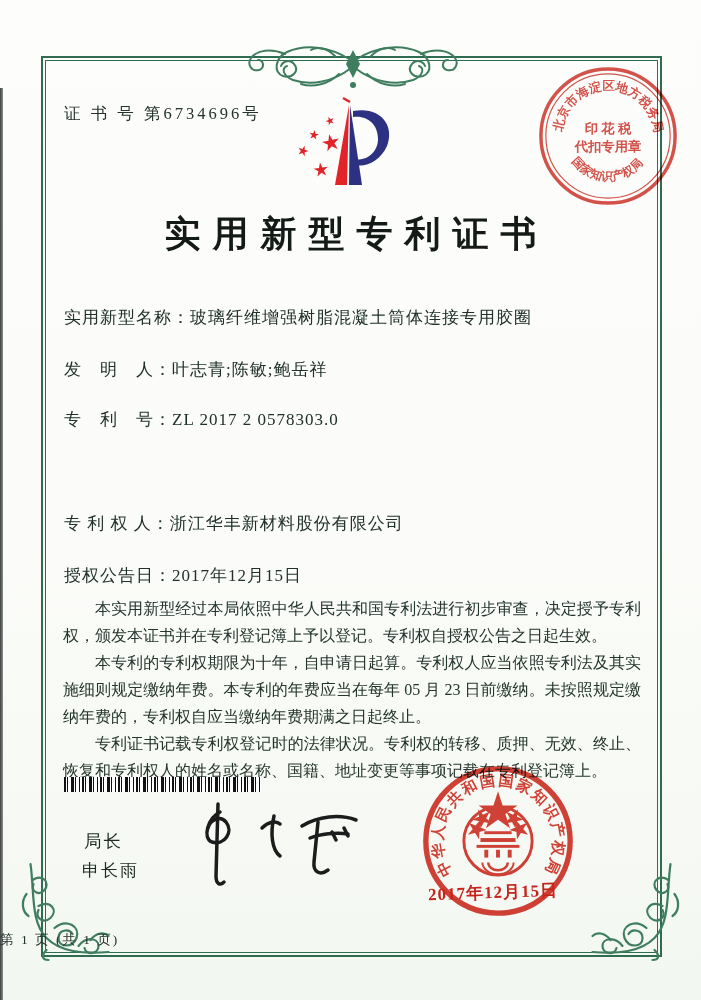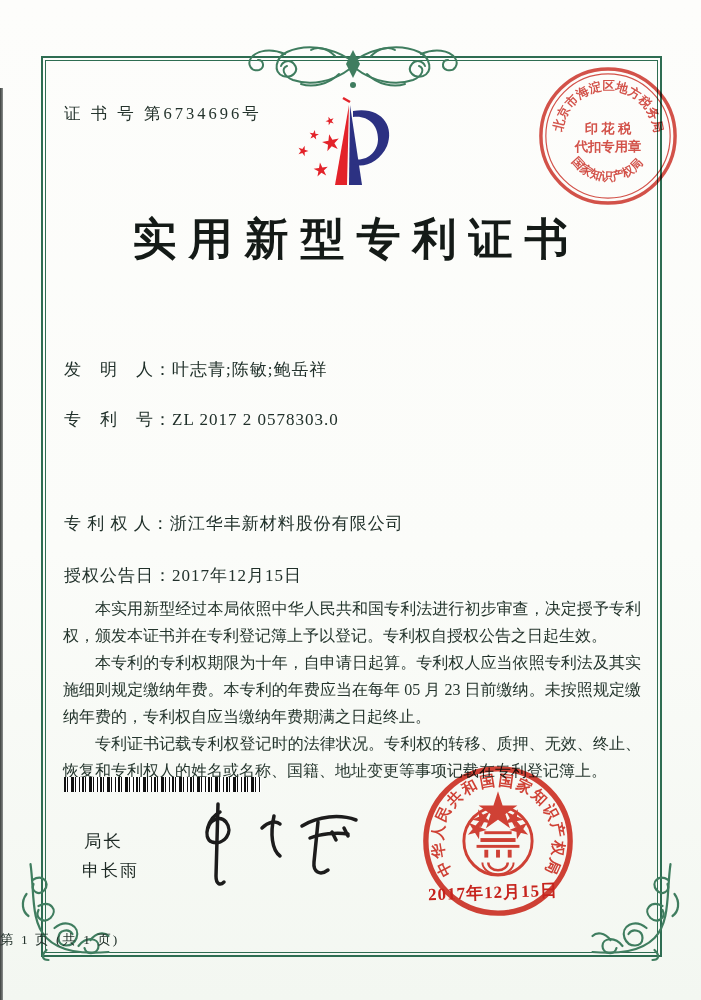--- a/index.html
+++ b/index.html
@@ -10,21 +10,21 @@
   }
   .scan-edge{position:absolute;left:0;top:88px;bottom:0;width:3px;
     background:linear-gradient(90deg,#3b3f3d,#8b8f8d);}
   
   .frame-outer{position:absolute;left:41px;top:56px;right:39px;bottom:43px;
     border:2.5px solid #2e6d52;}
   .frame-inner{position:absolute;left:2px;top:2px;right:2px;bottom:2px;
     border:1px solid #2e6d52;}
   .cert-no{position:absolute;left:64px;top:103px;font-size:16.5px;letter-spacing:3px;color:#24332c;text-align:center;}
   .title{position:absolute;left:0;top:210px;width:100%;text-align:center;
-    font-size:44px;font-weight:bold;letter-spacing:12px;text-indent:12px;color:#141a17;}
+    font-size:36px;font-weight:bold;letter-spacing:12px;text-indent:12px;color:#141a17;}
   .field{position:absolute;left:64px;font-size:17px;letter-spacing:1px;color:#20302a;white-space:nowrap;}
   .f0{top:306px}.f1{top:358px}.f2{top:408px}.f3{top:460px}.f4{top:512px}.f5{top:564px}
   .body-text{position:absolute;left:63px;top:595px;width:578px;font-size:16px;
     line-height:27px;text-align:justify;color:#24352d;}
   .body-text p{margin:0;text-indent:2em;}
   .barcode{position:absolute;left:64px;top:777px;width:197px;height:15px;
     background:repeating-linear-gradient(90deg,
       #101010 0 2px,#fff 2px 3px,#101010 3px 4px,#fff 4px 7px,
       #101010 7px 10px,#fff 10px 11px,#101010 11px 12px,#fff 12px 15px,
       #101010 15px 16px,#fff 16px 18px);}
@@ -130,20 +130,23 @@
     </text>
     <text font-size="12" fill="#cf3a31" font-weight="bold">
       <textPath href="#tax-arc-bottom" startOffset="0" textLength="84" lengthAdjust="spacing">国家知识产权局</textPath>
     </text>
     <text x="75" y="72" text-anchor="middle" font-size="13.5" font-weight="bold" fill="#cf3a31">印 花 税</text>
     <text x="75" y="90" text-anchor="middle" font-size="13.5" font-weight="bold" fill="#cf3a31">代扣专用章</text>
   </svg>
 
   <div class="title">实用新型专利证书</div>
 
+  <div class="field f0">
+    <span>实用新型名称：</span><span>玻璃纤维增强树脂混凝土筒体连接专用胶圈</span>
+  </div>
   <div class="field f1">
     <span>发　明　人：</span><span>叶志青;陈敏;鲍岳祥</span>
   </div>
   <div class="field f2">
     <span>专　利　号：</span><span>ZL 2017 2 0578303.0</span>
   </div>
   <div class="field f4">
     <span>专 利 权 人：</span><span>浙江华丰新材料股份有限公司</span>
   </div>
   <div class="field f5">

